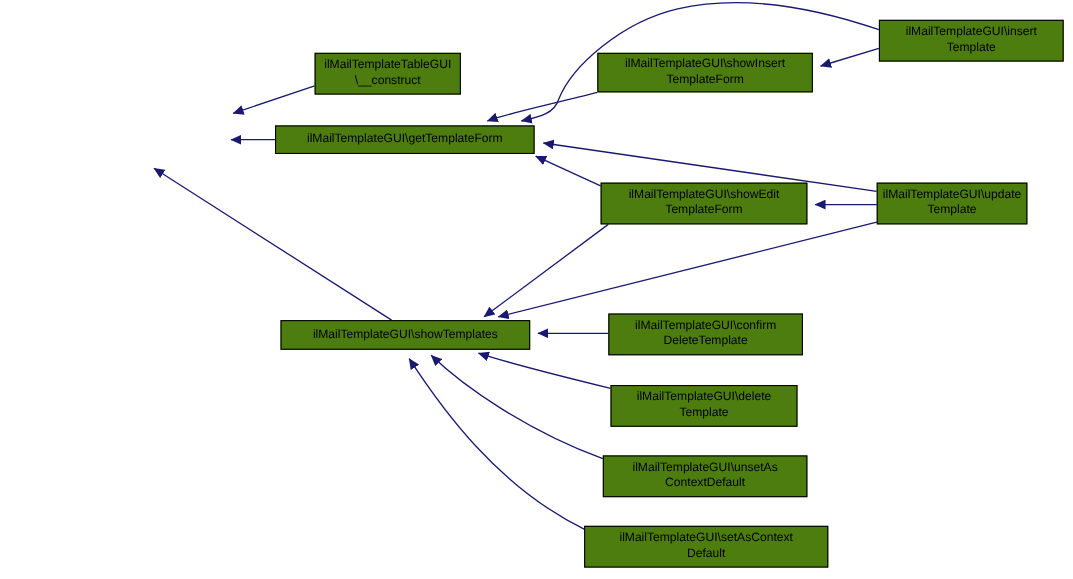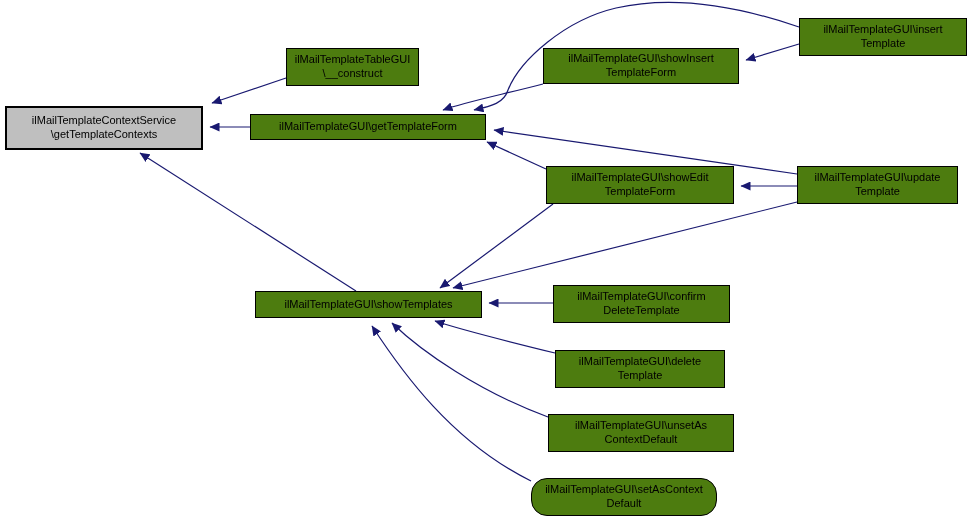--- a/index.html
+++ b/index.html
@@ -40,24 +40,20 @@
       <path d="M 797,186 L 741,186" marker-end="url(#arrow)"></path>
       <path d="M 553,204 L 440,288" marker-end="url(#arrow)"></path>
       <path d="M 797,202 L 453,288" marker-end="url(#arrow)"></path>
       <path d="M 553,303 L 489,303" marker-end="url(#arrow)"></path>
       <path d="M 555,353 C 510,342 465,331 435,321" marker-end="url(#arrow)"></path>
       <path d="M 548,417 C 480,392 422,352 392,323" marker-end="url(#arrow)"></path>
       <path d="M 531,481 C 452,442 402,372 372,326" marker-end="url(#arrow)"></path>
     </g>
   </svg>
 
-  <div class="node root" style="left:5px;top:106px;width:198px;height:44px;">
-    <div>ilMailTemplateContextService</div>
-    <div>\getTemplateContexts</div>
-  </div>
 
   <div class="node" style="left:286px;top:48px;width:133px;height:38px;">
     <div>ilMailTemplateTableGUI</div>
     <div>\__construct</div>
   </div>
 
   <div class="node" style="left:250px;top:114px;width:236px;height:26px;">
     <div>ilMailTemplateGUI\getTemplateForm</div>
   </div>
 
@@ -69,21 +65,21 @@
   <div class="node" style="left:799px;top:18px;width:168px;height:38px;">
     <div>ilMailTemplateGUI\insert</div>
     <div>Template</div>
   </div>
 
   <div class="node" style="left:546px;top:166px;width:188px;height:38px;">
     <div>ilMailTemplateGUI\showEdit</div>
     <div>TemplateForm</div>
   </div>
 
-  <div class="node" style="left:797px;top:166px;width:161px;height:38px;">
+  <div class="node" style="left:797px;top:166px;width:137px;height:38px;">
     <div>ilMailTemplateGUI\update</div>
     <div>Template</div>
   </div>
 
   <div class="node" style="left:255px;top:291px;width:227px;height:27px;">
     <div>ilMailTemplateGUI\showTemplates</div>
   </div>
 
   <div class="node" style="left:553px;top:285px;width:177px;height:38px;text-align:center;">
     <div>ilMailTemplateGUI\confirm</div>
@@ -93,18 +89,18 @@
   <div class="node" style="left:555px;top:350px;width:170px;height:38px;">
     <div>ilMailTemplateGUI\delete</div>
     <div>Template</div>
   </div>
 
   <div class="node" style="left:548px;top:414px;width:186px;height:38px;">
     <div>ilMailTemplateGUI\unsetAs</div>
     <div>ContextDefault</div>
   </div>
 
-  <div class="node" style="left:531px;top:478px;width:186px;height:38px;border-radius:16px;">
+  <div class="node" style="left:531px;top:478px;width:222px;height:38px;">
     <div>ilMailTemplateGUI\setAsContext</div>
     <div>Default</div>
   </div>
 
 </div>
 
 </body></html>

